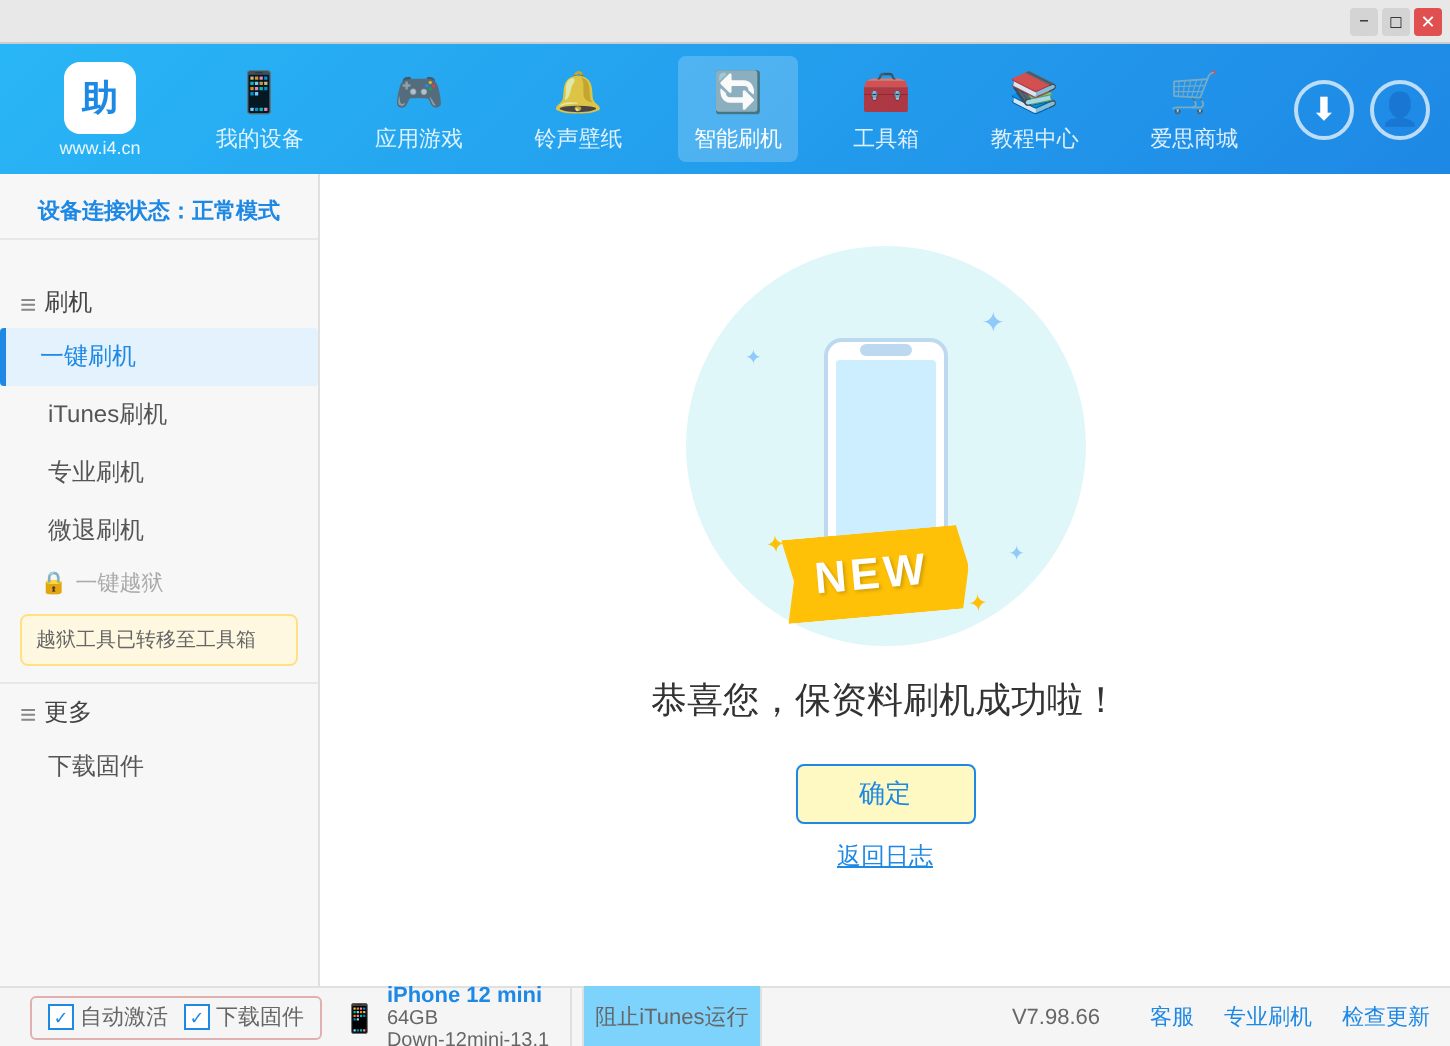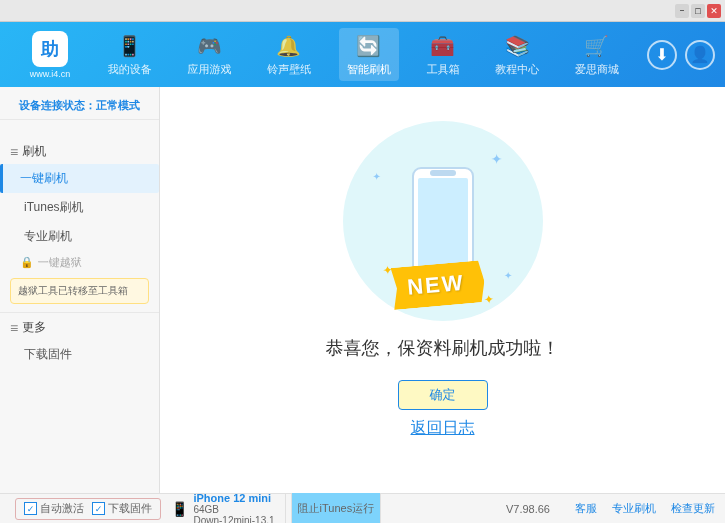--- a/index.html
+++ b/index.html
@@ -243,21 +243,21 @@
       border: 1px solid #1e88e5;
       color: #1e88e5;
       border-radius: 4px;
       cursor: pointer;
       font-size: 13px;
       display: flex; align-items: center; justify-content: center;
       margin-bottom: 8px;
     }
 
     .back-link {
-      font-size: 16px;
+      font-size: 12px;
       color: #1e88e5;
       cursor: pointer;
       text-decoration: underline;
     }
 
     
     .bottom-bar {
       height: 30px;
       background: #f5f5f5;
       border-top: 1px solid #e0e0e0;
@@ -376,20 +376,21 @@
       <span>设备连接状态：</span><span>正常模式</span>
     </div>
 
     <div class="sidebar-section-header">
       <span class="sidebar-section-icon">≡</span>
       <span>刷机</span>
     </div>
     <div class="sidebar-item active">一键刷机</div>
     <div class="sidebar-item">iTunes刷机</div>
     <div class="sidebar-item">专业刷机</div>
+    <div class="sidebar-item">微退刷机</div>
 
     <div class="sidebar-disabled">
       <span class="lock-icon">🔒</span>
       <span>一键越狱</span>
     </div>
     <div class="sidebar-notice">越狱工具已转移至工具箱</div>
 
     <div class="sidebar-section-header2">
       <span class="sidebar-section-icon">≡</span>
       <span>更多</span>

